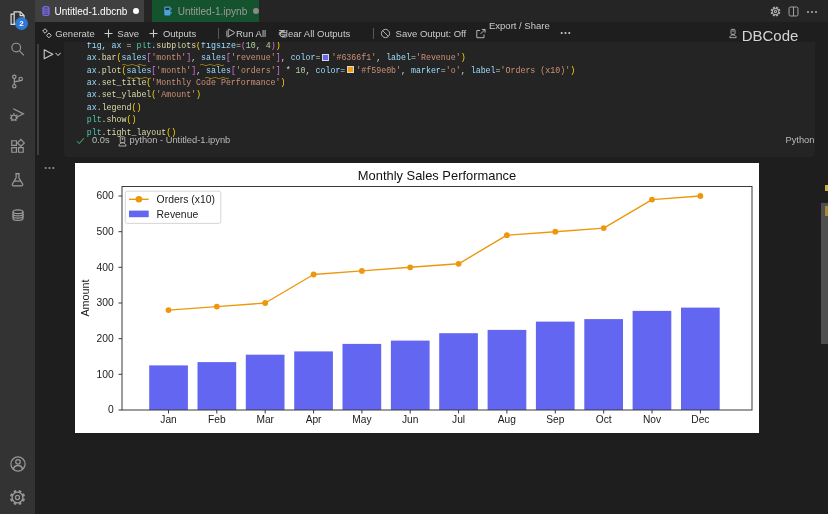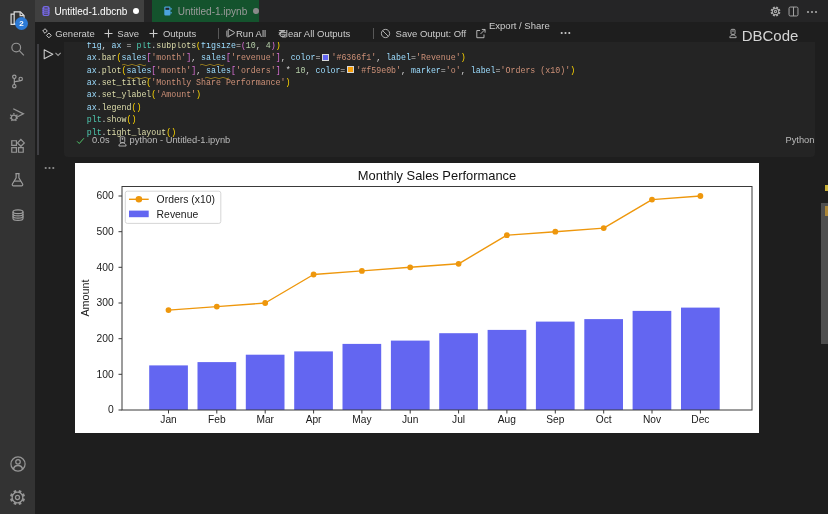--- a/index.html
+++ b/index.html
@@ -200,21 +200,21 @@
     <path d="M1.2 1.8 L9.8 6.3 L1.2 10.8 z" stroke-linejoin="round"></path>
     <path d="M12.5 4.8 l2.6 2.6 L17.7 4.8" stroke="#9d9d9d" stroke-width="1.1"></path>
   </svg>
 </div>
 
 <div id="cell">
   <div id="codeblk">
 <div class="cl"><span style="color:#9cdcfe">fig</span><span style="color:#d4d4d4">, </span><span style="color:#9cdcfe">ax</span><span style="color:#d4d4d4"> = </span><span style="color:#4ec9b0">plt</span><span style="color:#d4d4d4">.</span><span style="color:#dcdcaa">subplots</span><span style="color:#ffd700">(</span><span style="color:#9cdcfe">figsize</span><span style="color:#d4d4d4">=</span><span style="color:#da70d6">(</span><span style="color:#b5cea8">10</span><span style="color:#d4d4d4">, </span><span style="color:#b5cea8">4</span><span style="color:#da70d6">)</span><span style="color:#ffd700">)</span></div>
 <div class="cl"><span style="color:#9cdcfe">ax</span><span style="color:#d4d4d4">.</span><span style="color:#dcdcaa">bar</span><span style="color:#ffd700">(</span><span style="color:#9cdcfe">sales</span><span style="color:#da70d6">[</span><span style="color:#ce9178">'month'</span><span style="color:#da70d6">]</span><span style="color:#d4d4d4">, </span><span style="color:#9cdcfe">sales</span><span style="color:#da70d6">[</span><span style="color:#ce9178">'revenue'</span><span style="color:#da70d6">]</span><span style="color:#d4d4d4">, </span><span style="color:#9cdcfe">color</span><span style="color:#d4d4d4">=</span><span class="chip" style="background:#6366f1"></span><span style="color:#ce9178">'#6366f1'</span><span style="color:#d4d4d4">, </span><span style="color:#9cdcfe">label</span><span style="color:#d4d4d4">=</span><span style="color:#ce9178">'Revenue'</span><span style="color:#ffd700">)</span></div>
 <div class="cl"><span style="color:#9cdcfe">ax</span><span style="color:#d4d4d4">.</span><span style="color:#dcdcaa">plot</span><span style="color:#ffd700">(</span><span style="color:#9cdcfe">sales</span><span style="color:#da70d6">[</span><span style="color:#ce9178">'month'</span><span style="color:#da70d6">]</span><span style="color:#d4d4d4">, </span><span style="color:#9cdcfe">sales</span><span style="color:#da70d6">[</span><span style="color:#ce9178">'orders'</span><span style="color:#da70d6">]</span><span style="color:#d4d4d4"> * </span><span style="color:#b5cea8">10</span><span style="color:#d4d4d4">, </span><span style="color:#9cdcfe">color</span><span style="color:#d4d4d4">=</span><span class="chip" style="background:#f59e0b"></span><span style="color:#ce9178">'#f59e0b'</span><span style="color:#d4d4d4">, </span><span style="color:#9cdcfe">marker</span><span style="color:#d4d4d4">=</span><span style="color:#ce9178">'o'</span><span style="color:#d4d4d4">, </span><span style="color:#9cdcfe">label</span><span style="color:#d4d4d4">=</span><span style="color:#ce9178">'Orders (x10)'</span><span style="color:#ffd700">)</span></div>
-<div class="cl"><span style="color:#9cdcfe">ax</span><span style="color:#d4d4d4">.</span><span style="color:#dcdcaa">set_title</span><span style="color:#ffd700">(</span><span style="color:#ce9178">'Monthly Share Performance'</span><span style="color:#ffd700">)</span></div>
+<div class="cl"><span style="color:#9cdcfe">ax</span><span style="color:#d4d4d4">.</span><span style="color:#dcdcaa">set_title</span><span style="color:#ffd700">(</span><span style="color:#ce9178">'Monthly Code Performance'</span><span style="color:#ffd700">)</span></div>
 <div class="cl"><span style="color:#9cdcfe">ax</span><span style="color:#d4d4d4">.</span><span style="color:#dcdcaa">set_ylabel</span><span style="color:#ffd700">(</span><span style="color:#ce9178">'Amount'</span><span style="color:#ffd700">)</span></div>
 <div class="cl"><span style="color:#9cdcfe">ax</span><span style="color:#d4d4d4">.</span><span style="color:#dcdcaa">legend</span><span style="color:#ffd700">()</span></div>
 <div class="cl"><span style="color:#4ec9b0">plt</span><span style="color:#d4d4d4">.</span><span style="color:#dcdcaa">show</span><span style="color:#ffd700">()</span></div>
 <div class="cl"><span style="color:#4ec9b0">plt</span><span style="color:#d4d4d4">.</span><span style="color:#dcdcaa">tight_layout</span><span style="color:#ffd700">()</span></div>
   </div>
   <svg class="sqg" style="left:58.3px;top:21.6px" viewBox="0 0 25 3" preserveAspectRatio="none">
         <path d="M0 2 Q 2 0.6 4 2 T 8 2 T 12 2 T 16 2 T 20 2 T 24 2" fill="none" stroke="#a8891f" stroke-width="0.9" opacity="0.9"></path>
       </svg>
       <svg class="sqg" style="left:136.7px;top:21.6px" viewBox="0 0 25 3" preserveAspectRatio="none">
         <path d="M0 2 Q 2 0.6 4 2 T 8 2 T 12 2 T 16 2 T 20 2 T 24 2" fill="none" stroke="#a8891f" stroke-width="0.9" opacity="0.9"></path>

